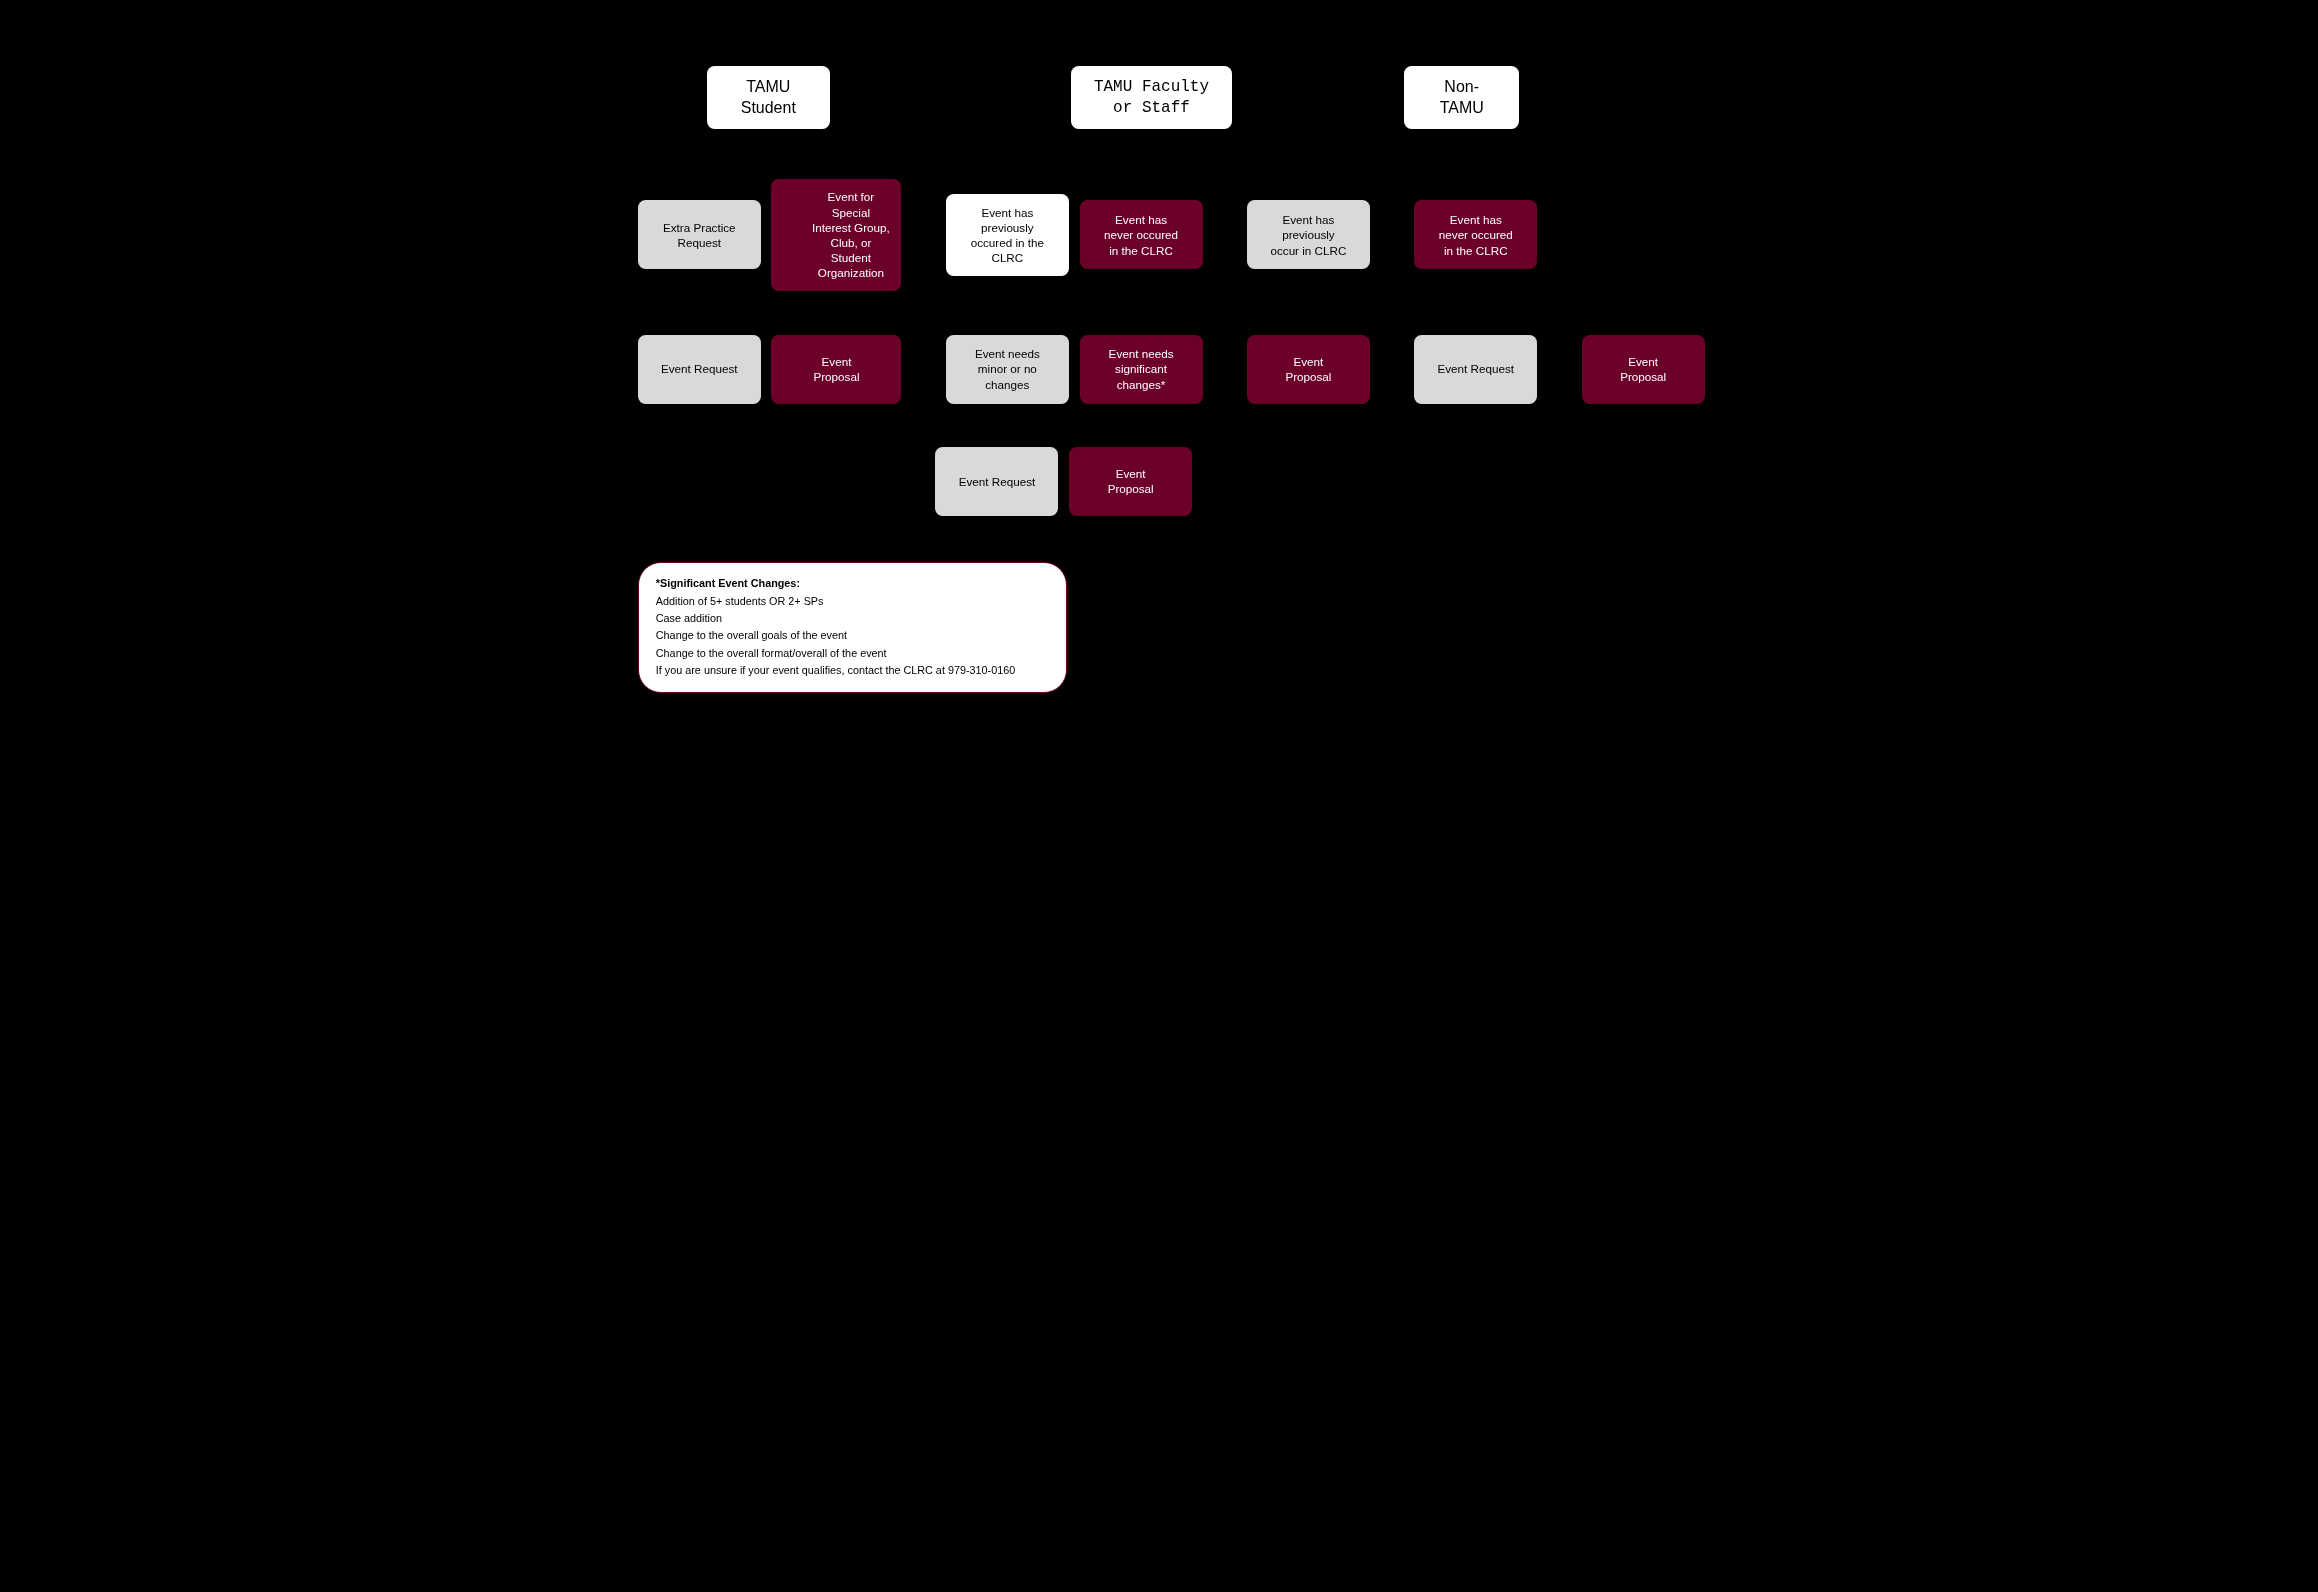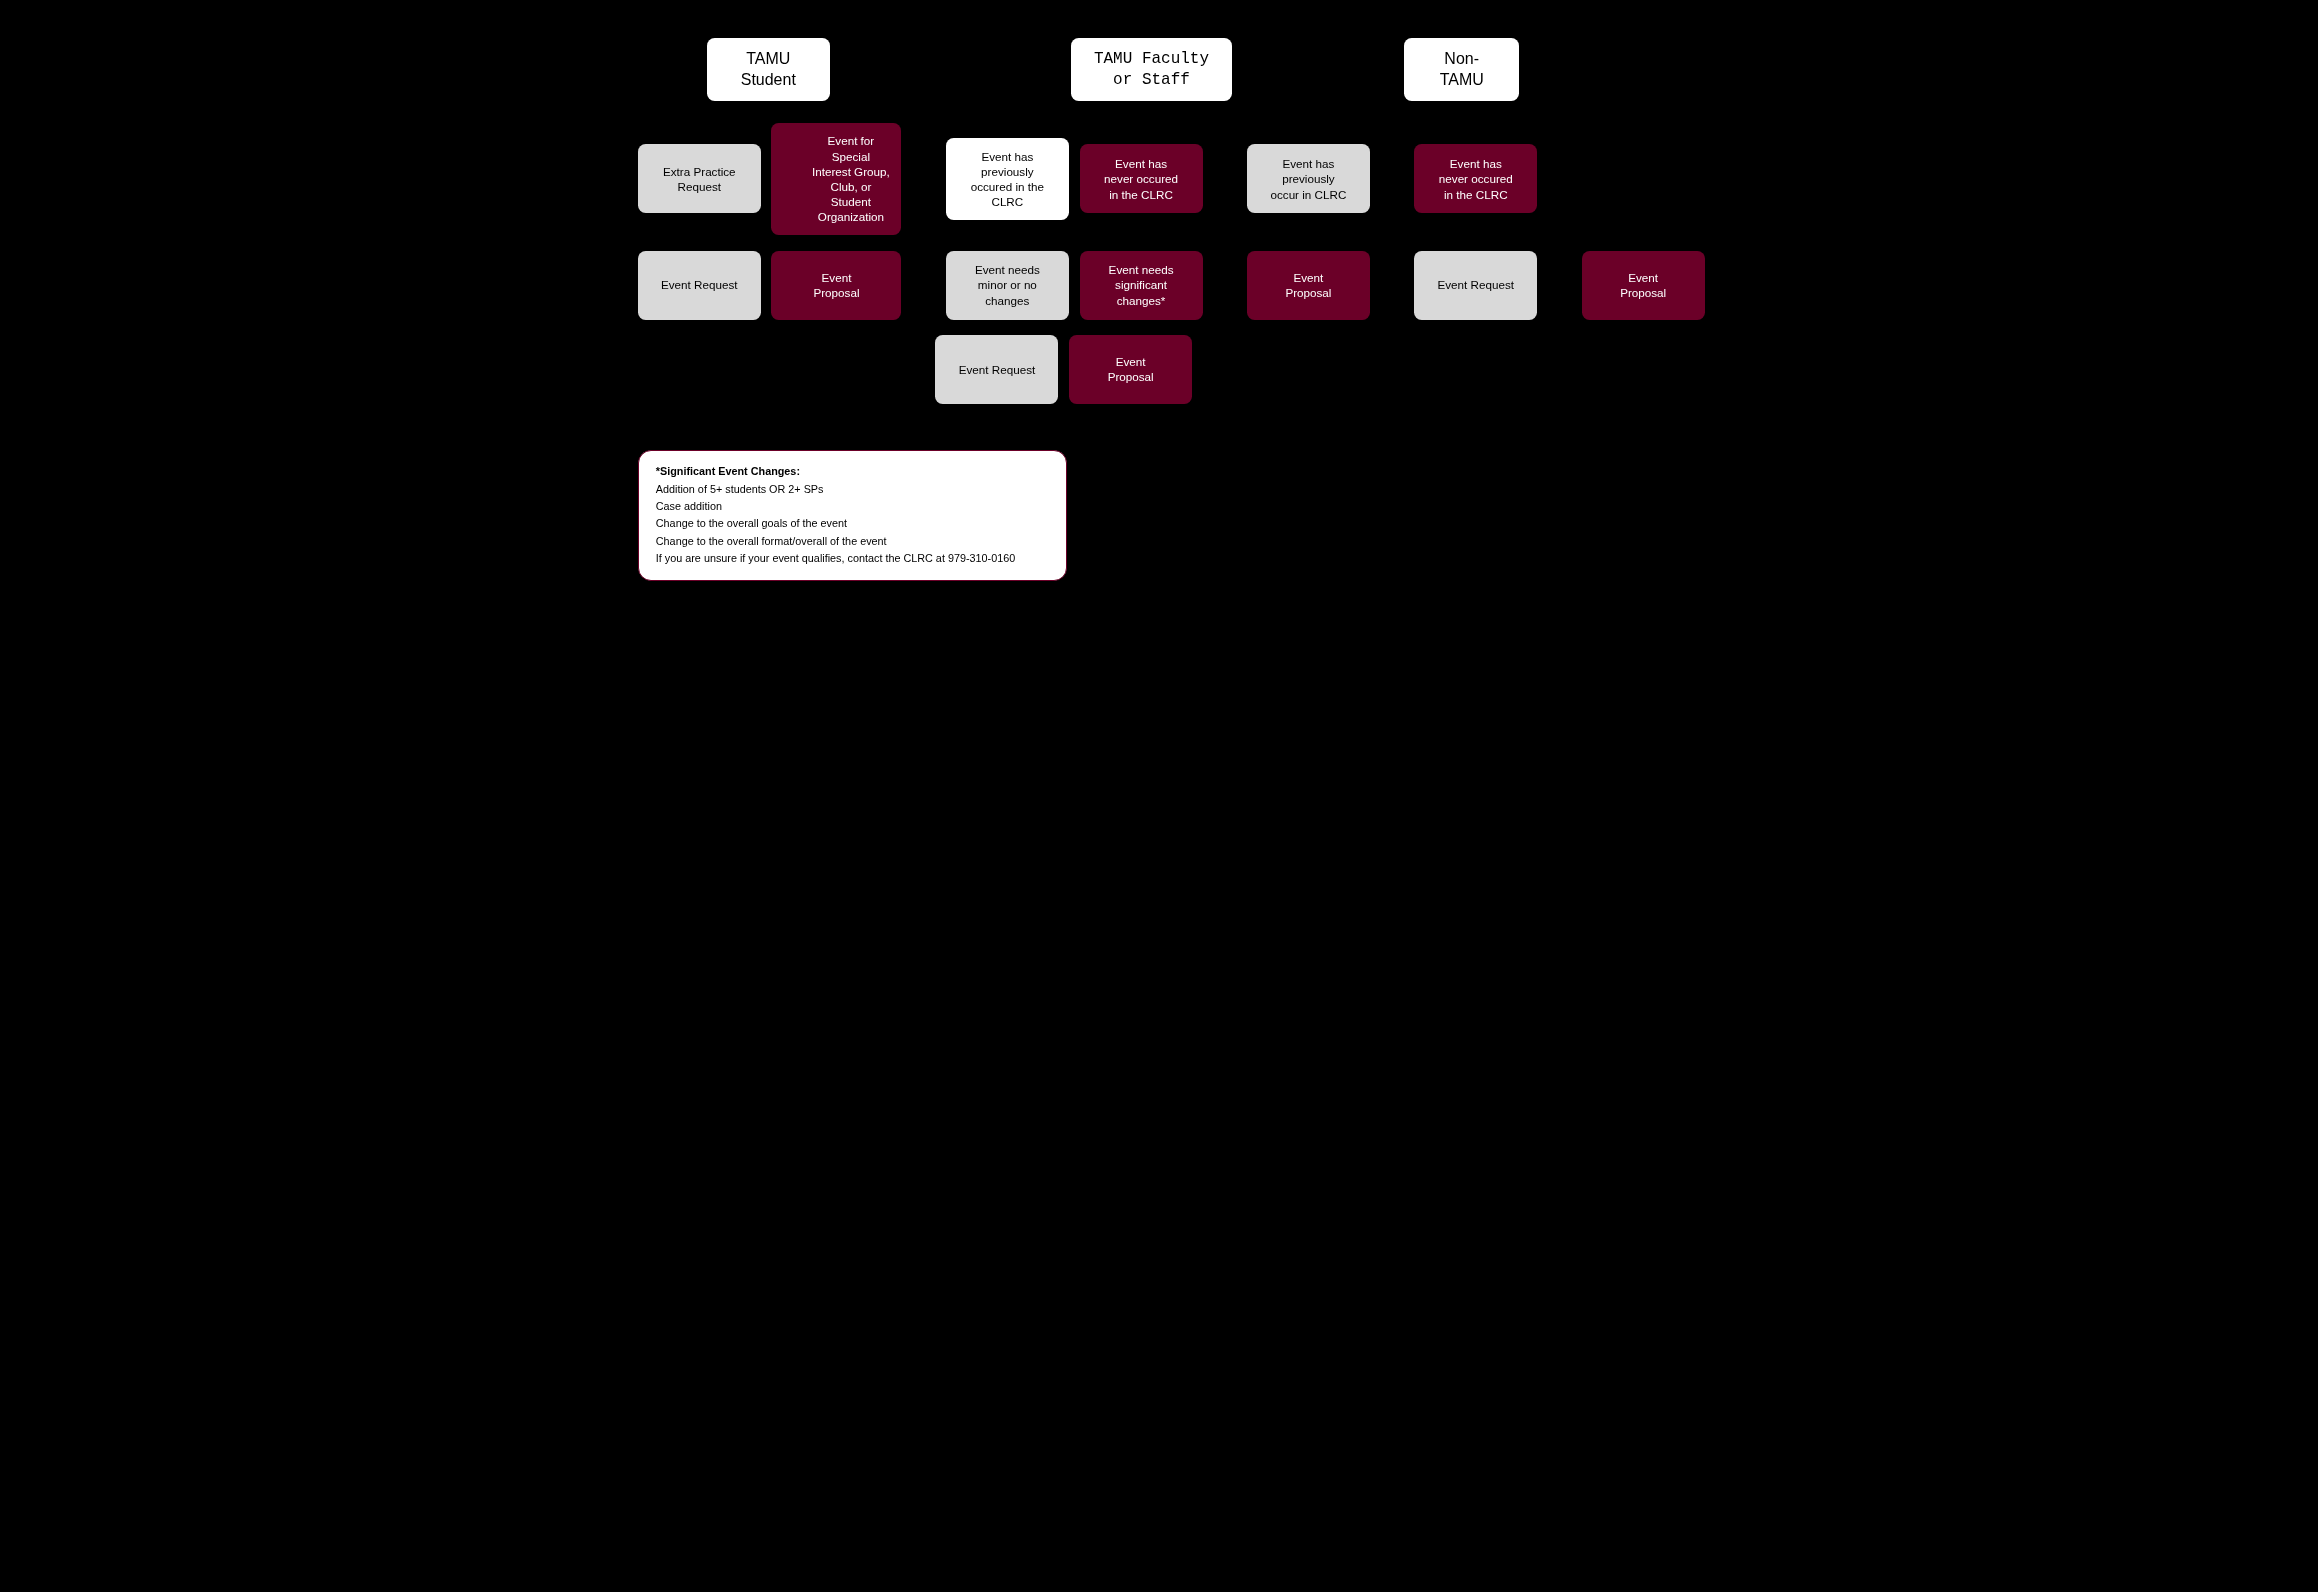--- a/index.html
+++ b/index.html
@@ -51,38 +51,39 @@
       border-radius: 7.7px;
       padding: 10.7px 9.2px;
       text-align: center;
       font-size: 0.95em;
       font-weight: 500;
       line-height: 1.3;
       display: flex;
       align-items: center;
       justify-content: center;
       min-height: 61px;
+      margin-top: 28px;
     }
     .box-gray {
       background: #d9d9d9;
       color: #000;
     }
     .box-maroon {
       background: #6b0028;
       color: #fff;
     }
     .box-white {
       background: #fff;
       color: #000;
     }
     
     .note-box {
       background: #fff;
       border: 1.5px solid #6b0028;
-      border-radius: 13px;
+      border-radius: 23px;
       padding: 12.3px 17px;
       margin-top: 31px;
       max-width: 429px;
       font-size: 0.88em;
       color: #000;
       line-height: 1.6;
     }
     .note-box .note-title {
       font-weight: bold;
     }

